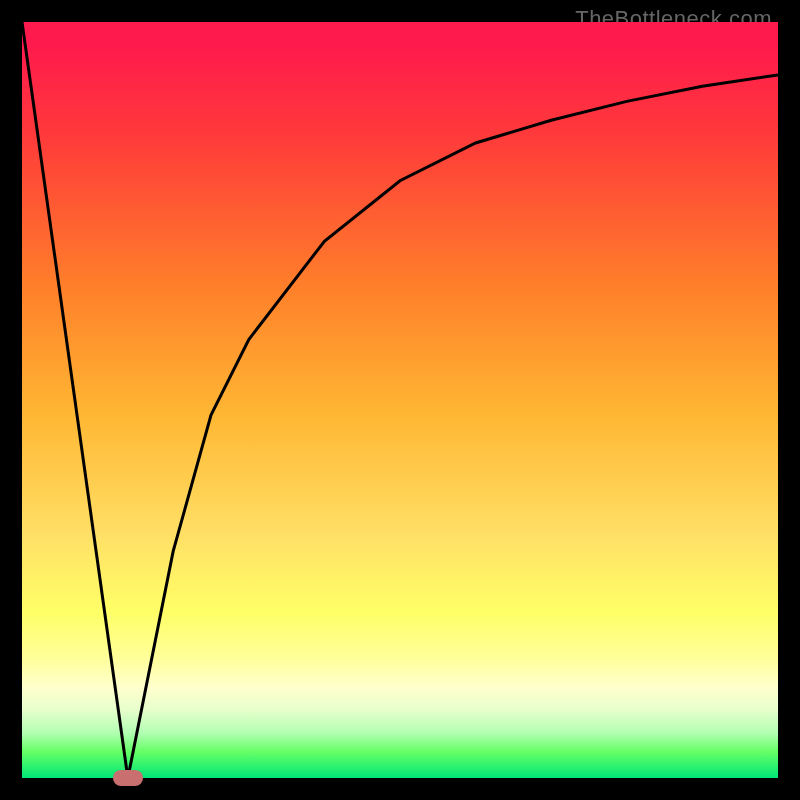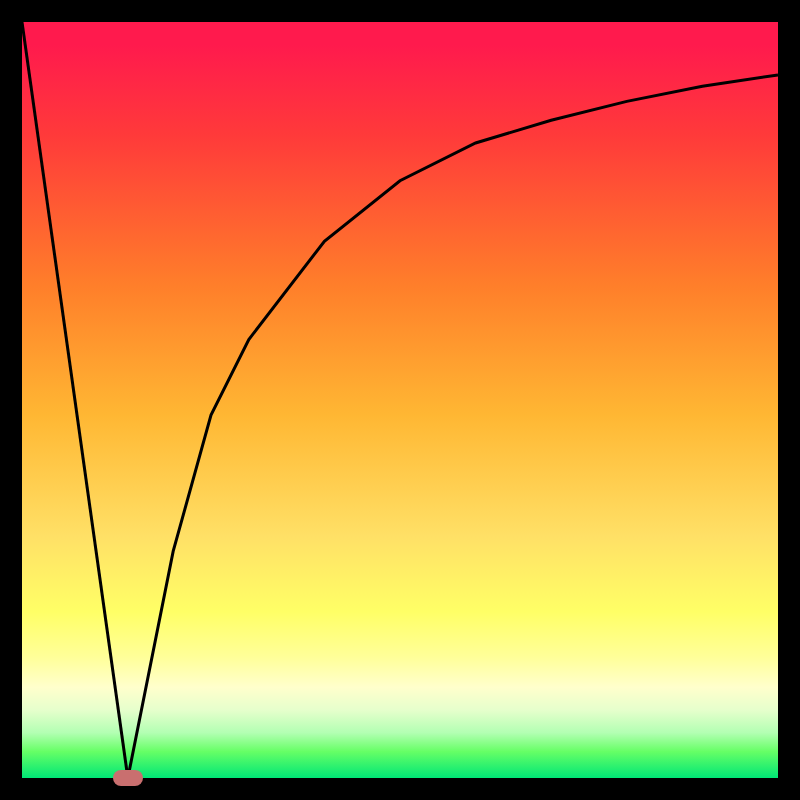--- a/index.html
+++ b/index.html
@@ -60,20 +60,21 @@
     left: 0;
     top: 0;
     width: 756px;
     height: 756px;
   }
 </style>
 </head>
 <body>
 
 <div class="frame">
+  <div class="watermark">TheBottleneck.com</div>
   <div class="plot-area">
     <svg class="curves" viewBox="0 0 756 756" preserveAspectRatio="none">
       <path id="left-line-path" d="M0 0 L105.84 756 " stroke="#000" stroke-width="3" fill="none"></path>
       <path id="right-curve-path" d="M105.84 756 L151.20000000000002 529.2 L189 393.12 L226.79999999999998 317.52000000000004 L302.40000000000003 219.24 L378 158.76 L453.59999999999997 120.96000000000004 L529.1999999999999 98.27999999999997 L604.8000000000001 79.38 L680.4 64.25999999999999 L756 52.91999999999996 " stroke="#000" stroke-width="3" fill="none"></path>
     </svg>
     <div class="marker" id="marker" style="left: 90.72px; top: 748.44px; width: 30.24px; height: 15.12px; background: rgb(201, 111, 111);"></div>
   </div>
 </div>
 
 </body></html>

